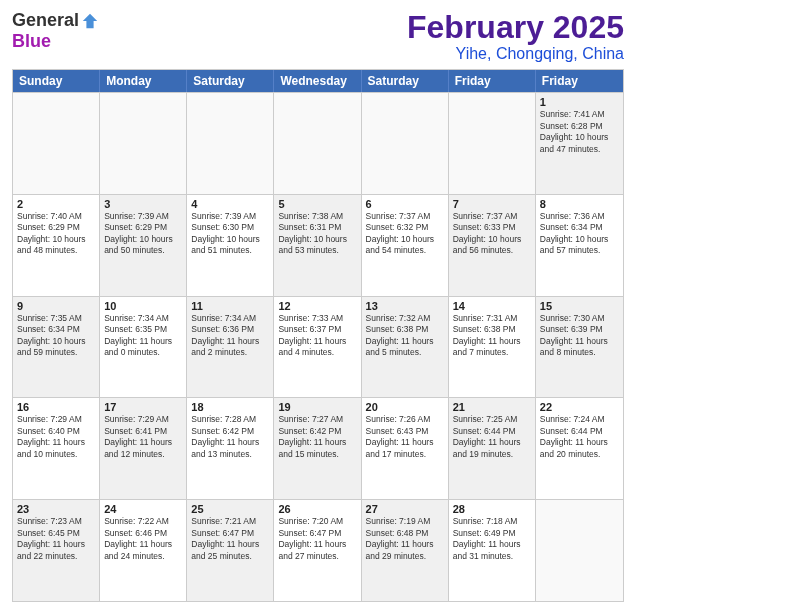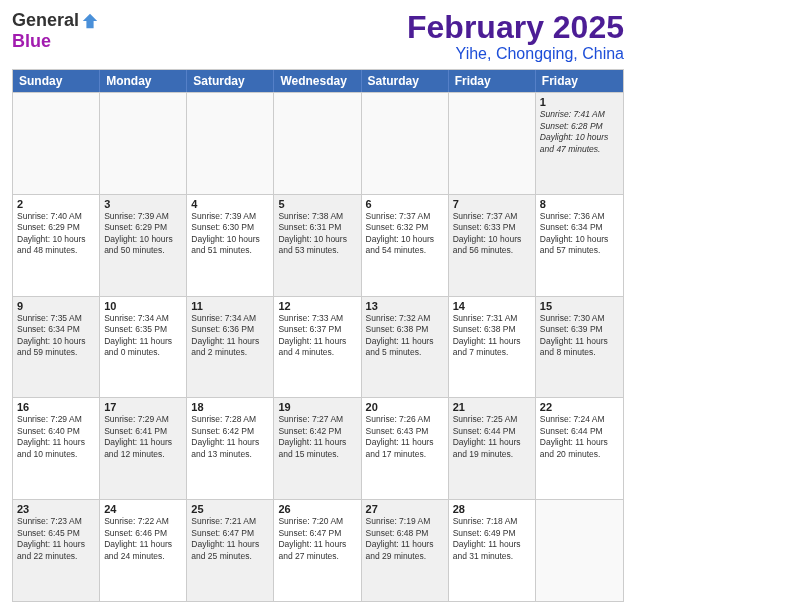--- a/index.html
+++ b/index.html
@@ -149,21 +149,21 @@
     <div class="cal-body">
     <div class="cal-row">
           <div class="cal-cell empty"></div>
           <div class="cal-cell empty"></div>
           <div class="cal-cell empty"></div>
           <div class="cal-cell empty"></div>
           <div class="cal-cell empty"></div>
           <div class="cal-cell empty"></div>
           <div class="cal-cell shaded">
             <span class="day-num">1</span>
-            <div class="day-info" style="white-space: pre-line; font-style: italic;">Sunrise: 7:41 AM
+            <div class="day-info" style="white-space: pre-line;">Sunrise: 7:41 AM
 Sunset: 6:28 PM
 Daylight: 10 hours
 and 47 minutes.</div>
           </div>
         </div>
         <div class="cal-row">
           <div class="cal-cell">
             <span class="day-num">2</span>
             <div class="day-info" style="white-space: pre-line;">Sunrise: 7:40 AM
 Sunset: 6:29 PM

